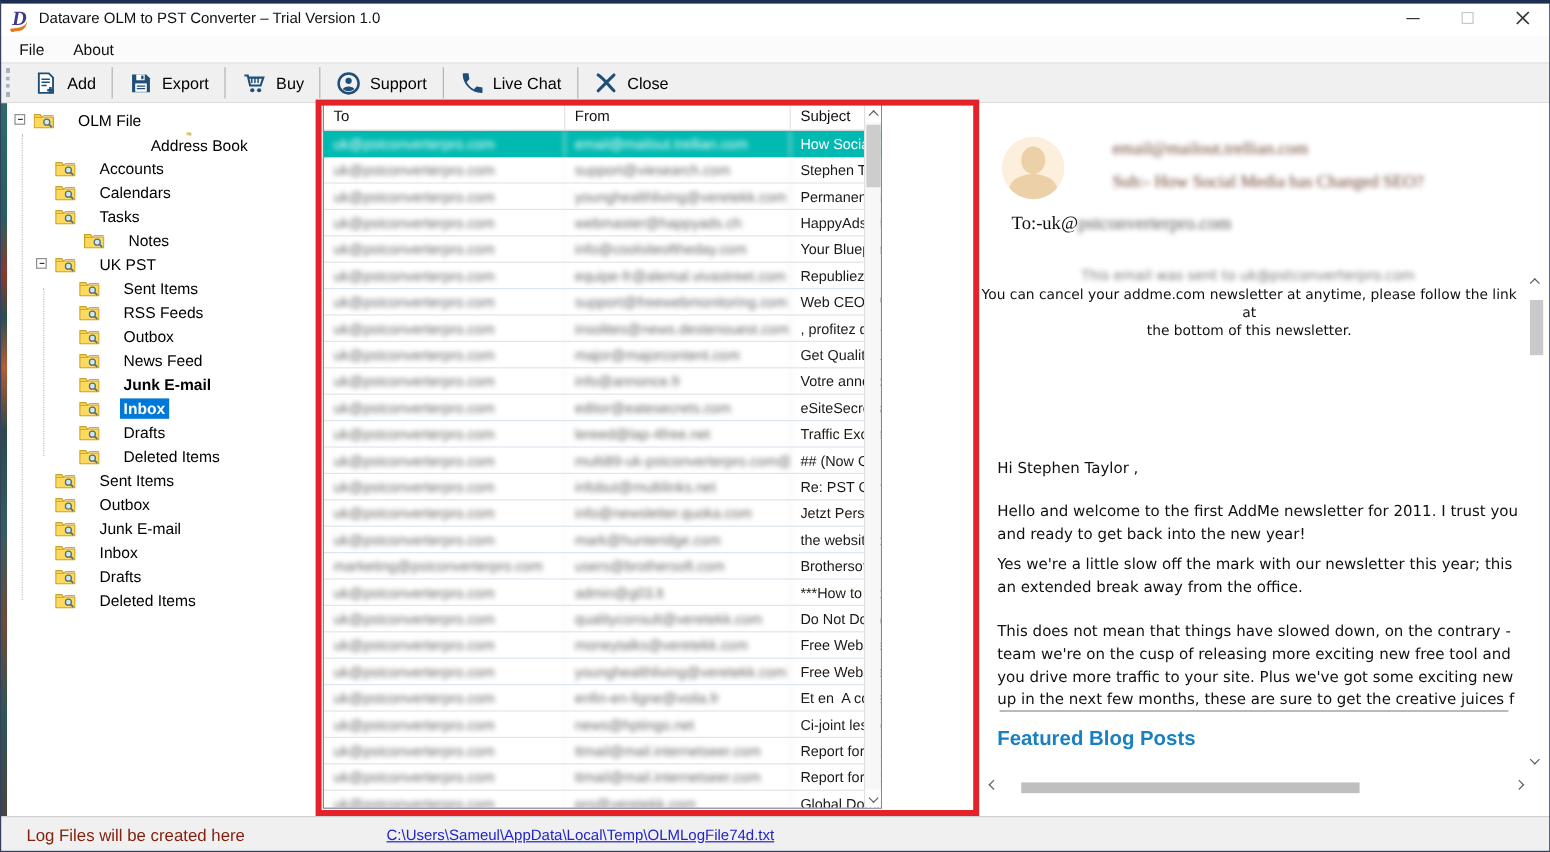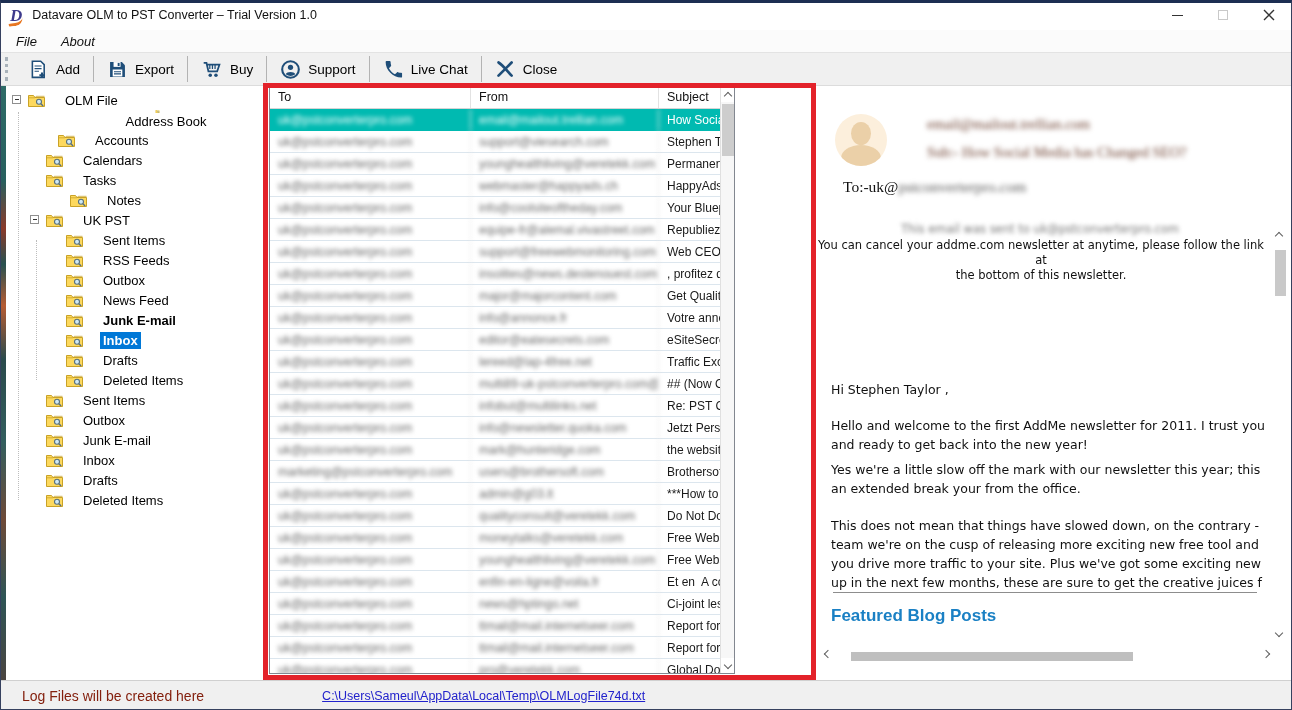--- a/index.html
+++ b/index.html
@@ -15,21 +15,21 @@
            font-size:17px;color:#3e3a8c;position:relative;margin-right:10px;line-height:1;}
   .applogo::after{content:"";position:absolute;left:-2px;bottom:-2px;width:15px;height:6px;
                   border-bottom:3px solid #e87722;border-radius:0 0 8px 2px;transform:rotate(-8deg);}
   .title{font-size:12.5px;color:#111;}
   .wincontrols{margin-left:auto;display:flex;height:100%;}
   .wc{width:46px;height:100%;display:flex;align-items:center;justify-content:center;}
   .min-glyph{width:11px;height:0;border-top:1.6px solid #333;display:block;}
   .max-glyph{width:10px;height:10px;border:1.4px solid #c9c9c9;display:block;}
   
   .menubar{position:absolute;left:0;top:30px;width:100%;height:22px;background:#fbfbfb;
-           display:flex;align-items:center;gap:24px;padding-left:16px;font-size:13px;color:#111;font-style:italic;}
+           display:flex;align-items:center;gap:24px;padding-left:16px;font-size:13px;color:#111;}
   .menu-item{cursor:default;}
   
   .toolbar{position:absolute;left:0;top:52px;width:100%;height:34px;background:#f0f0f0;
            border-top:1px solid #e3e3e3;border-bottom:1px solid #dcdcdc;
            display:flex;align-items:center;}
   .grip{width:3px;height:24px;border-left:3px dotted #a9b2ba;margin:0 7px 0 5px;}
   .tb-btn{display:flex;align-items:center;gap:7px;padding:0 13px;height:100%;font-size:13.5px;color:#000;}
   .tb-sep{width:1px;height:26px;background:#b3b3b3;}
   .tb-btn svg{display:block;}
   
@@ -220,21 +220,21 @@
           </div>
           <div class="tree-item" style="padding-left: 40px; flex-direction: column;">
             <svg width="17" height="13" viewBox="0 0 17 13">
               <path d="M.5 1.5h5l1.5 2h9.5v9H.5z" fill="#fdd95e" stroke="#c9a227"></path>
               <path d="M.5 3.8h6.4l1.3-1.5h8.3" fill="none" stroke="#c9a227" stroke-width=".8"></path>
               <circle cx="11" cy="7.8" r="2.5" fill="#cfe9f5" stroke="#57707f" stroke-width="1.1"></circle>
               <path d="M12.9 9.7l2.2 2.3" stroke="#57707f" stroke-width="1.4"></path>
             </svg>
             <span class="lbl">Address Book</span>
           </div>
-          <div class="tree-item" style="padding-left: 52px;">
+          <div class="tree-item" style="padding-left: 40px;">
             <svg width="17" height="13" viewBox="0 0 17 13">
               <path d="M.5 1.5h5l1.5 2h9.5v9H.5z" fill="#fdd95e" stroke="#c9a227"></path>
               <path d="M.5 3.8h6.4l1.3-1.5h8.3" fill="none" stroke="#c9a227" stroke-width=".8"></path>
               <circle cx="11" cy="7.8" r="2.5" fill="#cfe9f5" stroke="#57707f" stroke-width="1.1"></circle>
               <path d="M12.9 9.7l2.2 2.3" stroke="#57707f" stroke-width="1.4"></path>
             </svg>
             <span class="lbl">Accounts</span>
           </div>
           <div class="tree-item" style="padding-left: 40px;">
             <svg width="17" height="13" viewBox="0 0 17 13">
@@ -556,21 +556,21 @@
       <div class="pv-from">email@mailout.trellian.com</div>
       <div class="pv-sub">Sub:- How Social Media has Changed SEO?</div>
       <div class="pv-to"><span>To:-uk@</span><span class="dom">pstconverterpro.com</span></div>
       <div class="pv-sent">This email was sent to uk@pstconverterpro.com</div>
       <div class="pv-cancel">You can cancel your addme.com newsletter at anytime, please follow the link at
 the bottom of this newsletter.</div>
       <div class="pv-body pv-greet">Hi Stephen Taylor ,</div>
       <div class="pv-body pv-p1">Hello and welcome to the first AddMe newsletter for 2011. I trust you
 and ready to get back into the new year!</div>
       <div class="pv-body pv-p2">Yes we're a little slow off the mark with our newsletter this year; this
-an extended break your from the office.</div>
+an extended break away from the office.</div>
       <div class="pv-body pv-p3">This does not mean that things have slowed down, on the contrary -
 team we're on the cusp of releasing more exciting new free tool and
 you drive more traffic to your site. Plus we've got some exciting new
 up in the next few months, these are sure to get the creative juices f</div>
       <div class="pv-hr"></div>
       <div class="pv-featured">Featured Blog Posts</div>
       <div class="pv-hscroll">
         <span class="chv left sb-l"></span>
         <div class="hthumb"></div>
         <span class="chv right sb-r"></span>

